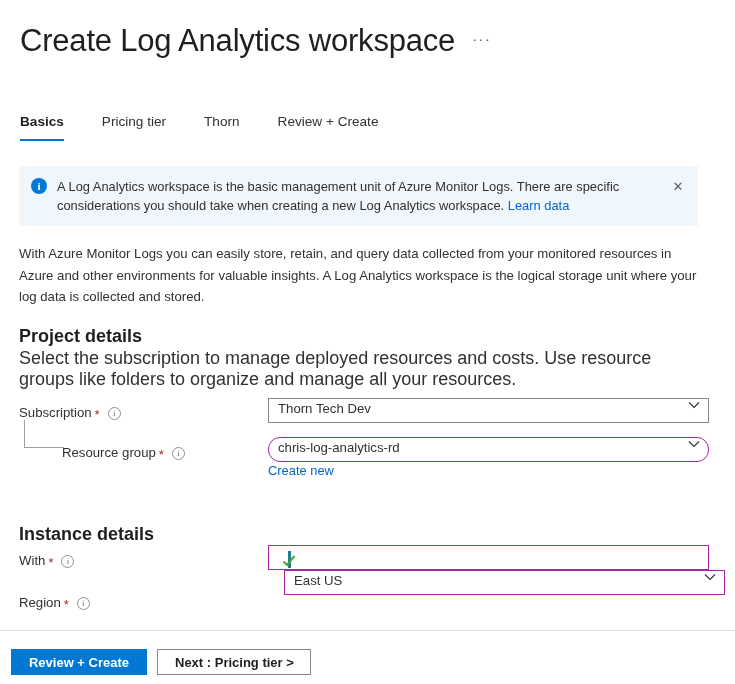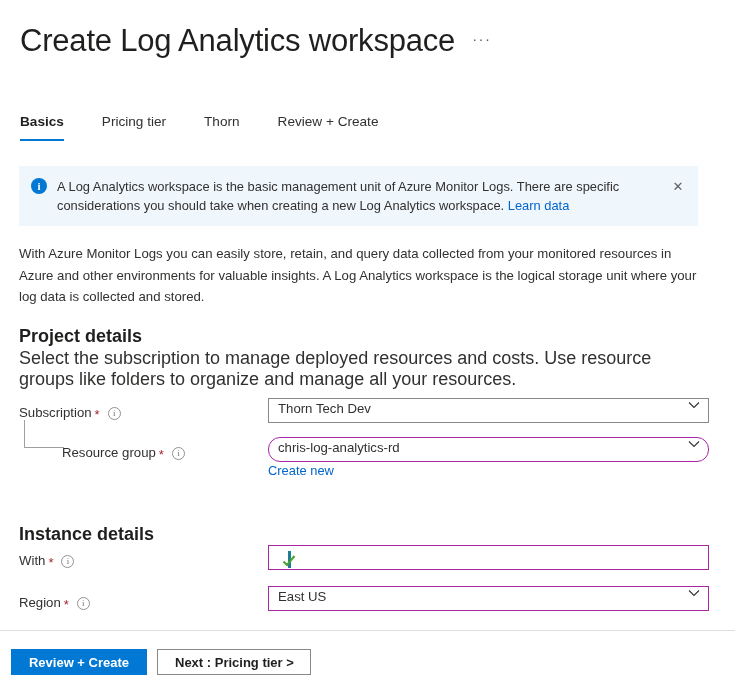--- a/index.html
+++ b/index.html
@@ -419,21 +419,21 @@
     </span>
   </div>
 
   <div class="form-row" style="top:591px;">
     <div class="field-label">
       <span>Region</span>
       <span class="req-star">*</span>
       <span class="info-icon">i</span>
     </div>
   </div>
-  <div class="control focused" style="top:586px;">
+  <div class="control focused" style="top:570px;margin-left:16px;">
     <span class="value">East US</span>
     <span class="chevron">
       <svg viewBox="0 0 12 12" width="12" height="12">
           <path d="M1 3.5 L6 8.5 L11 3.5" fill="none" stroke="currentColor" stroke-width="1.1"></path>
         </svg>
     </span>
   </div>
 
   <div class="footer-divider"></div>
   <div class="footer">

